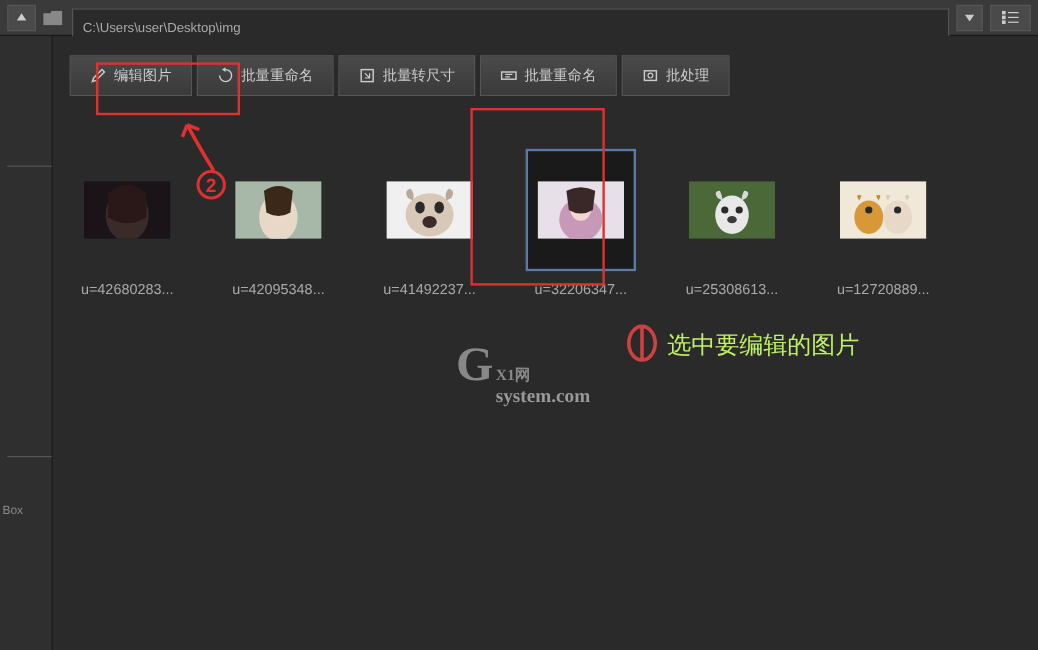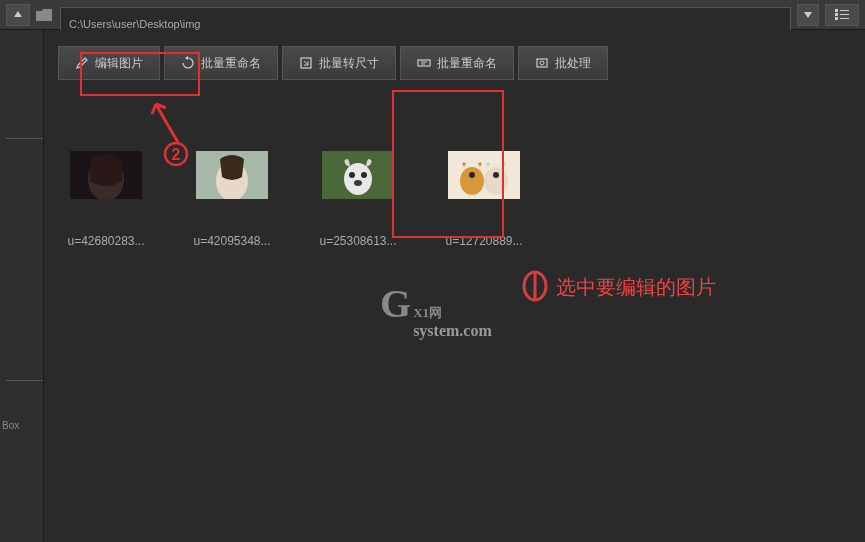--- a/index.html
+++ b/index.html
@@ -185,21 +185,21 @@
       pointer-events: none;
     }
     .annot-step1 {
       position: absolute;
       left: 520px; top: 270px;
       pointer-events: none;
     }
     .annot-text {
       position: absolute;
       left: 556px; top: 274px;
-      color: #ef4444;
+      color: #bef264;
       font-size: 20px;
       pointer-events: none;
     }
     .watermark {
       position: absolute;
       left: 336px; top: 250px;
       color: #888;
       font-size: 40px;
       font-weight: bold;
       font-family: Georgia, serif;
@@ -327,21 +327,46 @@
           <svg class="thumb-img" viewBox="0 0 72 48">
               <rect width="72" height="48" fill="#a8b8a8"></rect>
               <ellipse cx="36" cy="30" rx="16" ry="20" fill="#e8d8c8"></ellipse>
               <ellipse cx="36" cy="22" rx="9" ry="11" fill="#f0d8c8"></ellipse>
               <path d="M24 8 Q36 0 48 8 L46 26 Q36 32 26 26 Z" fill="#3a2818"></path>
             </svg>
         </div>
         <div class="thumb-label">u=42095348...</div>
       </div>
 
-
+      <div class="thumb-item">
+        <div class="thumb-frame">
+          <svg class="thumb-img" viewBox="0 0 72 48">
+              <rect width="72" height="48" fill="#f0f0f0"></rect>
+              <ellipse cx="36" cy="28" rx="20" ry="18" fill="#d8c8b8"></ellipse>
+              <ellipse cx="28" cy="22" rx="4" ry="5" fill="#2a2a2a"></ellipse>
+              <ellipse cx="44" cy="22" rx="4" ry="5" fill="#2a2a2a"></ellipse>
+              <ellipse cx="36" cy="34" rx="6" ry="5" fill="#3a2a2a"></ellipse>
+              <path d="M18 14 Q14 8 20 6 Q24 10 22 16 Z" fill="#b8a898"></path>
+              <path d="M54 14 Q58 8 52 6 Q48 10 50 16 Z" fill="#b8a898"></path>
+            </svg>
+        </div>
+        <div class="thumb-label">u=41492237...</div>
+      </div>
+
+      <div class="thumb-item selected">
+        <div class="thumb-frame">
+          <svg class="thumb-img" viewBox="0 0 72 48">
+              <rect width="72" height="48" fill="#e8e0e8"></rect>
+              <ellipse cx="36" cy="32" rx="18" ry="18" fill="#c898b8"></ellipse>
+              <ellipse cx="36" cy="22" rx="9" ry="11" fill="#f0d8d0"></ellipse>
+              <path d="M24 8 Q36 2 48 8 L46 24 Q36 30 26 24 Z" fill="#3a2828"></path>
+            </svg>
+        </div>
+        <div class="thumb-label">u=32206347...</div>
+      </div>
 
       <div class="thumb-item">
         <div class="thumb-frame">
           <svg class="thumb-img" viewBox="0 0 72 48">
               <rect width="72" height="48" fill="#4a6838"></rect>
               <ellipse cx="36" cy="28" rx="14" ry="16" fill="#e8e8e8"></ellipse>
               <ellipse cx="30" cy="24" rx="3" ry="3" fill="#2a2a2a"></ellipse>
               <ellipse cx="42" cy="24" rx="3" ry="3" fill="#2a2a2a"></ellipse>
               <ellipse cx="36" cy="32" rx="4" ry="3" fill="#3a3a3a"></ellipse>
               <path d="M24 14 Q20 8 26 8 Q28 12 28 16 Z" fill="#d8d8d8"></path>

